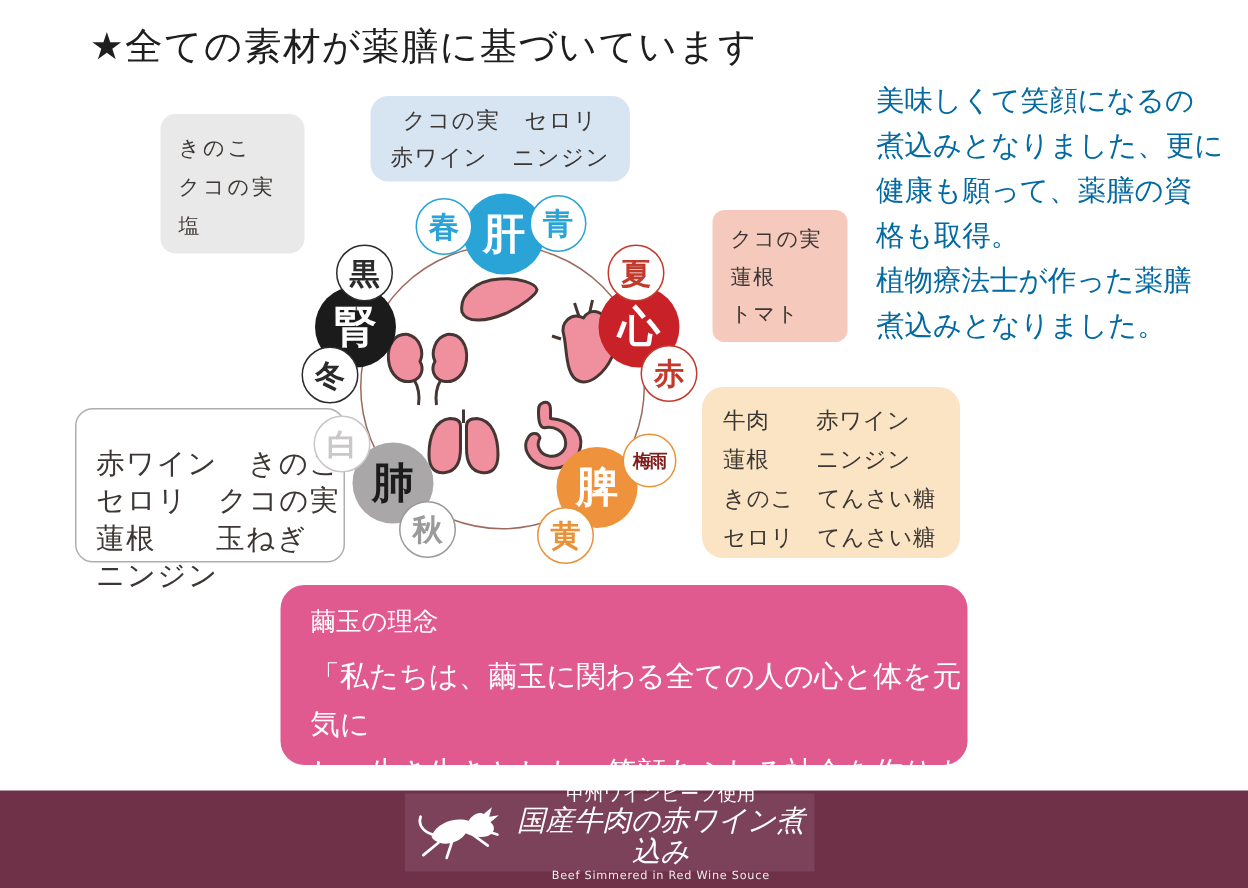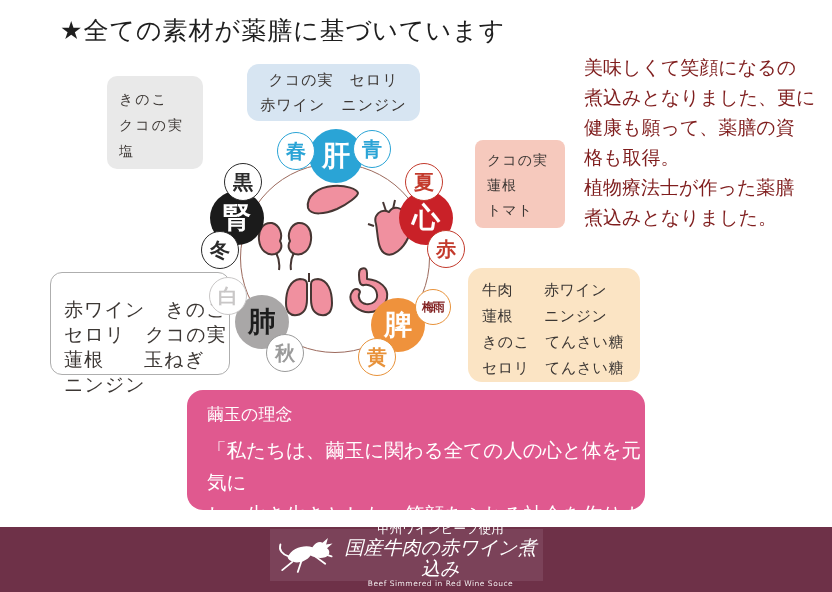--- a/index.html
+++ b/index.html
@@ -4,32 +4,32 @@
 <style>
   html,body{margin:0;padding:0;}
   body{
     width:832px;height:592px;background:#ffffff;position:relative;overflow:hidden;
     font-family:"DejaVu Sans","Liberation Sans",sans-serif;color:#222;
   }
   .abs{position:absolute;}
   
   .title{left:60px;top:14px;font-size:25px;letter-spacing:1px;color:#1e1e1e;}
   
-  .intro{left:584px;top:52px;width:236px;font-size:19px;line-height:30px;color:#7f1d1d;}
+  .intro{left:584px;top:52px;width:236px;font-size:19px;line-height:30px;color:#0369a1;}
   
   .ibox{font-family:"DejaVu Serif","Liberation Serif",serif;color:#3c3734;box-sizing:border-box;}
   .ibox .line{white-space:pre;}
   .box-mushroom{left:107px;top:76px;width:96px;height:93px;background:#e9e9e9;border-radius:10px;
     padding:10px 0 0 12px;font-size:14px;line-height:26px;letter-spacing:2px;}
   .box-liver{left:247px;top:64px;width:173px;height:57px;background:#d7e5f2;border-radius:12px;
     text-align:center;padding-top:4px;font-size:15px;line-height:25px;letter-spacing:1px;}
   .box-heart{left:475px;top:140px;width:90px;height:88px;background:#f6c9bd;border-radius:8px;
     padding:8px 0 0 12px;font-size:14px;line-height:25px;letter-spacing:1px;}
   .box-spleen{left:468px;top:258px;width:172px;height:114px;background:#fbe4c4;border-radius:14px;
-    padding:9px 0 0 14px;font-size:15px;line-height:26px;letter-spacing:.5px;margin-top:10px;}
+    padding:9px 0 0 14px;font-size:15px;line-height:26px;letter-spacing:.5px;}
   .box-lung{left:50px;top:272px;width:180px;height:103px;background:#fff;border:1.5px solid #aeaeae;
     border-radius:12px;padding:24px 0 0 13px;font-size:19px;line-height:25px;letter-spacing:1px;}
   
   .wheel{left:200px;top:120px;width:270px;height:262px;}
   .wheel-ring{position:absolute;left:40px;top:43px;width:190px;height:190px;border:1.6px solid #9c6a5d;
     border-radius:50%;box-sizing:border-box;}
   .organs-svg{position:absolute;left:40px;top:43px;}
   .organ-node{position:absolute;width:54px;height:54px;border-radius:50%;display:flex;align-items:center;
     justify-content:center;font-family:"DejaVu Serif","Liberation Serif",serif;font-size:28px;font-weight:bold;}
   .sat{position:absolute;width:38px;height:38px;border-radius:50%;background:#fff;border:1.7px solid;

